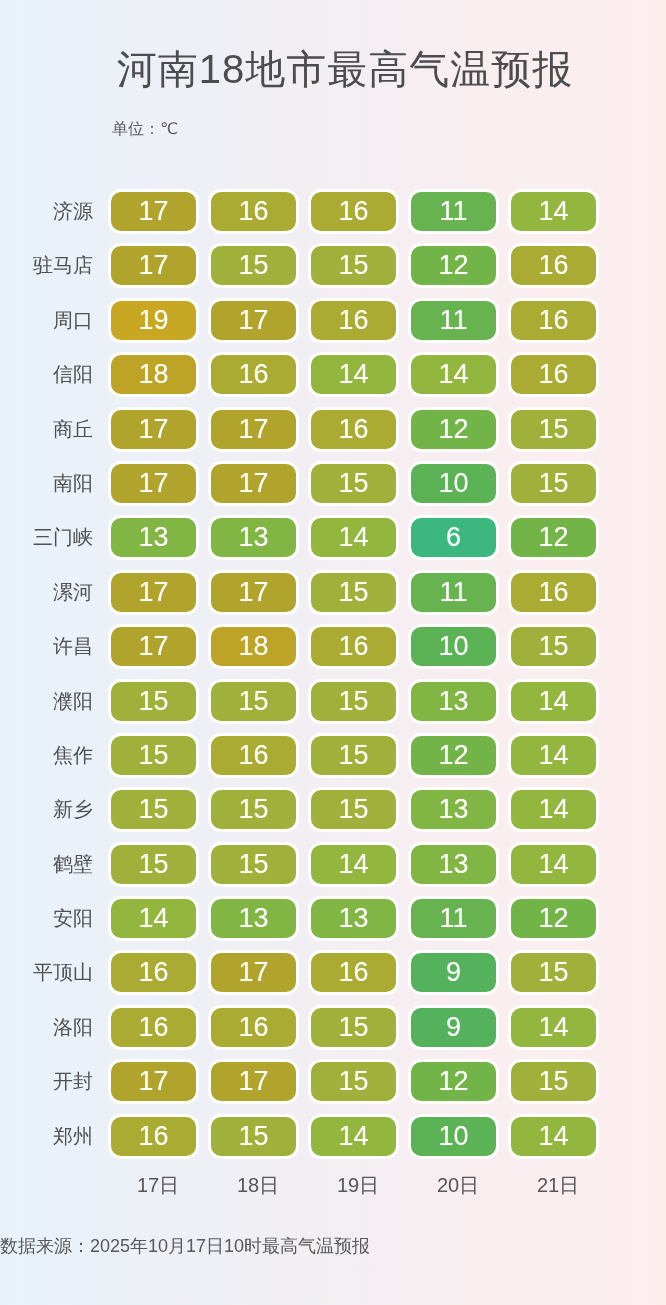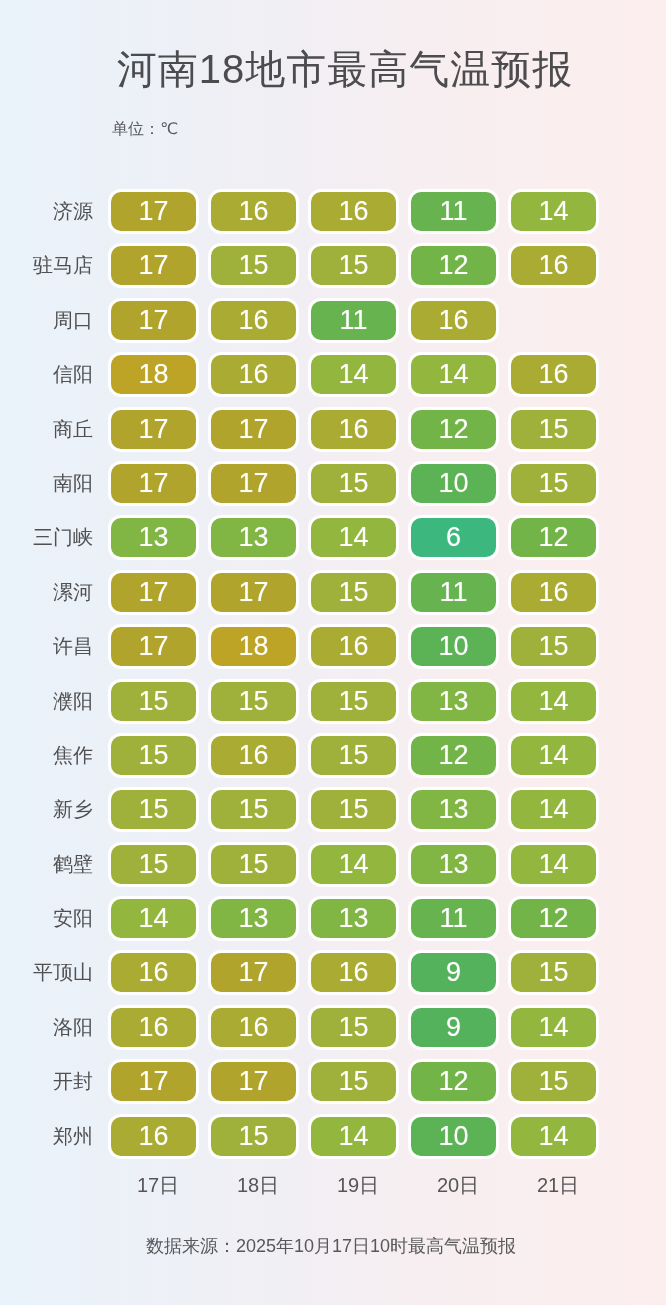--- a/index.html
+++ b/index.html
@@ -68,21 +68,21 @@
   }
   .date-label {
     width: 100px;
     text-align: center;
     font-size: 20px;
     color: #565658;
   }
   .source {
     position: absolute;
     top: 1234px; left: 0; right: 4px;
-    text-align: center;
+    text-align: left;
     font-size: 18px;
     color: #58585a;
   }
 </style>
 </head>
 <body>
 
 <div class="title">河南18地市最高气温预报</div>
 <div class="unit">单位：℃</div>
 
@@ -98,20 +98,21 @@
     <div class="row">
       <div class="city-label">驻马店</div>
       <div class="cell" style="background: rgb(177, 164, 44);">17</div>
       <div class="cell" style="background: rgb(159, 177, 58);">15</div>
       <div class="cell" style="background: rgb(159, 177, 58);">15</div>
       <div class="cell" style="background: rgb(115, 180, 73);">12</div>
       <div class="cell" style="background: rgb(170, 171, 51);">16</div>
     </div>
     <div class="row">
       <div class="city-label">周口</div>
+      <div class="cell" style="background: rgb(200, 168, 34);">19</div>
       <div class="cell" style="background: rgb(177, 164, 44);">17</div>
       <div class="cell" style="background: rgb(170, 171, 51);">16</div>
       <div class="cell" style="background: rgb(102, 179, 80);">11</div>
       <div class="cell" style="background: rgb(170, 171, 51);">16</div>
     </div>
     <div class="row">
       <div class="city-label">信阳</div>
       <div class="cell" style="background: rgb(189, 164, 39);">18</div>
       <div class="cell" style="background: rgb(170, 171, 51);">16</div>
       <div class="cell" style="background: rgb(147, 182, 62);">14</div>

